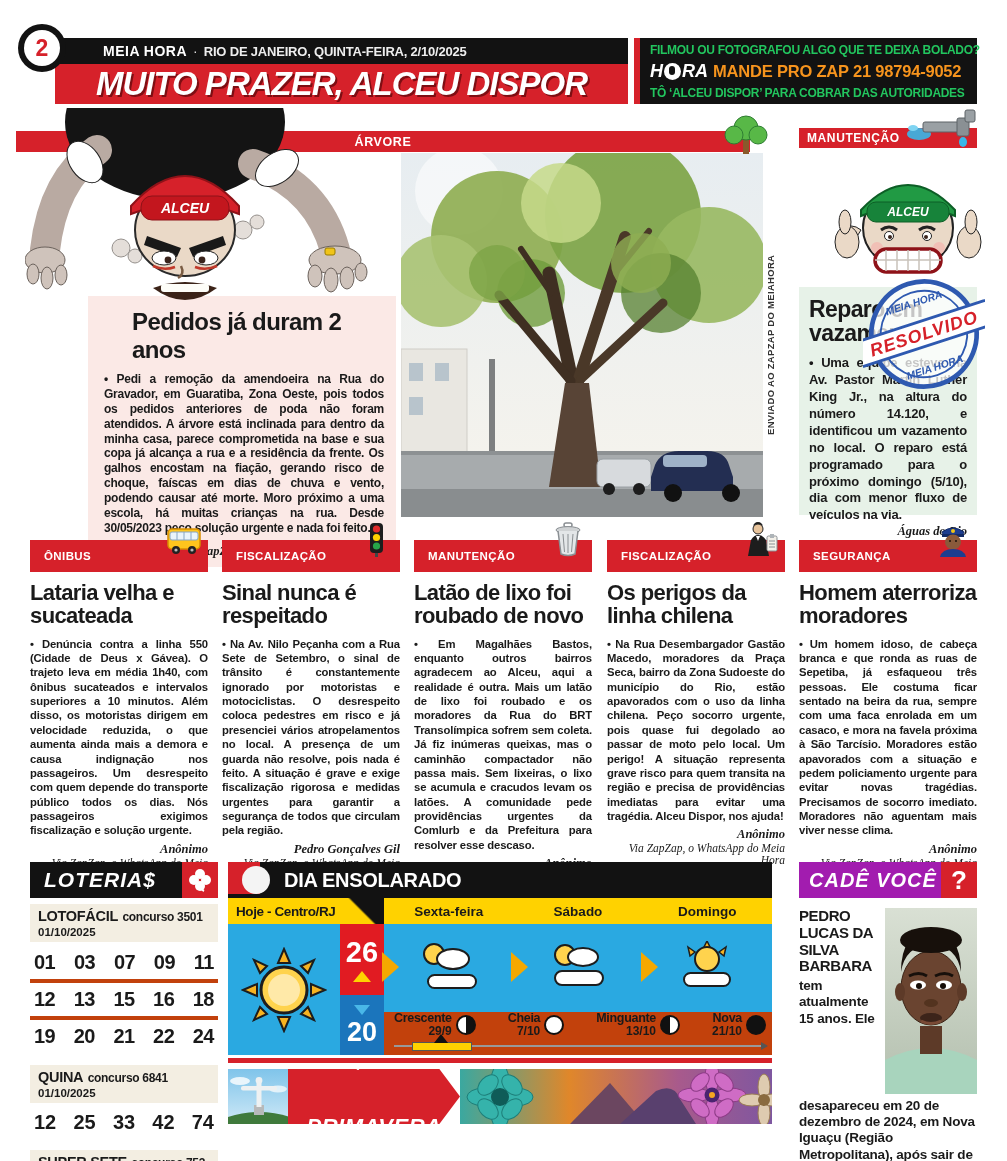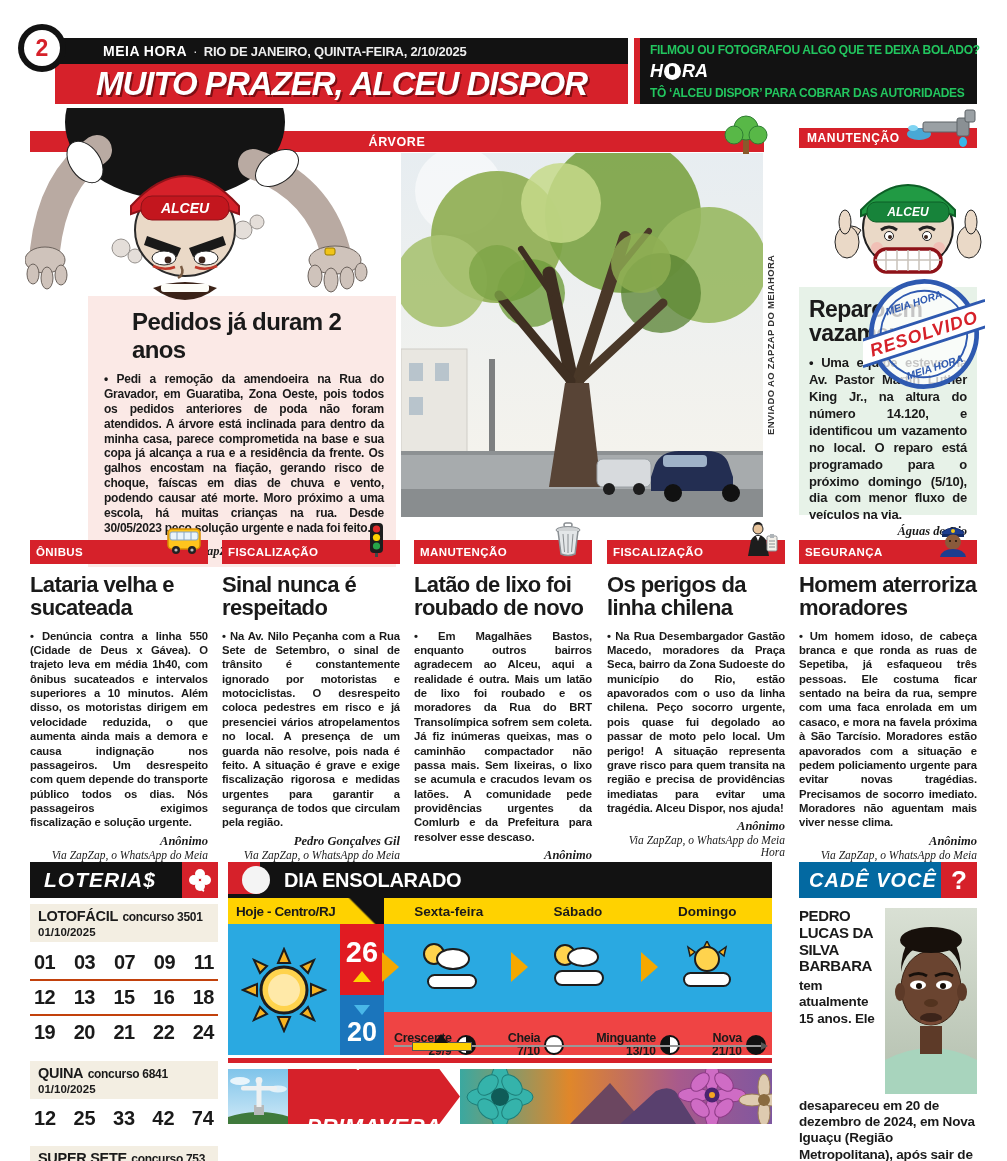--- a/index.html
+++ b/index.html
@@ -27,21 +27,21 @@
   .zap-l2{display:flex;align-items:center;gap:5px;}
   .zap-logo{color:#fff;font-weight:900;font-size:18px;font-style:italic;display:flex;align-items:center;}
   .zap-logo .o-icon{display:inline-block;width:17px;height:17px;border-radius:50%;background:#fff;
          margin:0 1px;position:relative;}
   .zap-logo .o-icon:after{content:"";position:absolute;left:5px;top:3px;width:6px;height:9px;
          background:#121212;border-radius:3px;}
   .zap-phone{color:#f7941d;font-weight:900;font-size:16.5px;letter-spacing:-.2px;white-space:nowrap;}
 
   
   .sec-bar{background:#d6212a;color:#fff;font-weight:bold;letter-spacing:.6px;}
-  .arvore-bar{left:30px;top:131px;width:734px;height:21px;display:flex;align-items:center;
+  .arvore-bar{left:16px;top:131px;width:734px;height:21px;display:flex;align-items:center;
          justify-content:center;font-size:12.5px;}
   .manut-bar{left:799px;top:128px;width:178px;height:20px;display:flex;align-items:center;
          padding-left:8px;box-sizing:border-box;font-size:12px;}
 
   
   .pink-box{left:88px;top:296px;width:308px;min-height:216px;background:#fbe9e6;
          box-sizing:border-box;padding:10px 12px 8px 16px;}
   .tree-title{font-size:24px;font-weight:bold;letter-spacing:-.6px;margin:2px 0 8px 28px;}
   .art-body{font-size:12px;line-height:1.24;font-weight:600;text-align:justify;letter-spacing:-.25px;}
   .sig{font-family:"Liberation Serif",serif;font-style:italic;font-weight:bold;
@@ -55,40 +55,40 @@
   .green-box{left:799px;top:287px;width:178px;height:228px;background:#e7f2e8;
          box-sizing:border-box;padding:10px 10px 6px 10px;position:absolute;}
   .res-title{font-size:23px;font-weight:bold;letter-spacing:-.6px;line-height:1.05;}
   .res-body{font-size:13px;line-height:1.3;font-weight:600;text-align:justify;letter-spacing:-.2px;margin-top:10px;}
   .sig-name{font-family:"Liberation Serif",serif;font-style:italic;font-weight:bold;font-size:12.5px;text-align:right;}
   .sig-via{font-family:"Liberation Serif",serif;font-style:italic;font-size:11.5px;text-align:right;}
   .stamp{position:absolute;right:-8px;top:-14px;width:122px;height:122px;}
 
   
   .mid-col{top:540px;width:178px;height:318px;}
-  .col-bar{position:relative;height:24px;background:#d6212a;color:#fff;font-weight:bold;
-         font-size:11.5px;letter-spacing:.4px;display:flex;align-items:center;padding-left:6px;box-sizing:border-box;}
+  .col-bar{position:relative;height:32px;background:#d6212a;color:#fff;font-weight:bold;
+         font-size:11.5px;letter-spacing:.4px;display:flex;align-items:center;padding-left:14px;box-sizing:border-box;}
   .col-icon{position:absolute;right:6px;top:-18px;width:36px;height:36px;}
   .col-title{font-size:22px;font-weight:bold;line-height:1.04;letter-spacing:-.6px;margin:10px 0 9px 0;}
   .col-body{font-size:11.3px;line-height:1.27;font-weight:600;text-align:justify;letter-spacing:-.15px;}
   .col-sig{margin-top:4px;}
   .c1{left:30px;} .c2{left:222px;} .c3{left:414px;} .c4{left:607px;} .c5{left:799px;}
 
   
   .lottery{left:30px;top:862px;width:188px;}
   .lot-header{height:36px;background:#121212;display:flex;align-items:center;justify-content:space-between;gap:16px;}
   .lot-title{color:#fff;font-style:italic;font-weight:900;font-size:21px;letter-spacing:1px;padding-left:14px;}
   .clover-sq{width:36px;height:36px;background:#d6212a;display:flex;align-items:center;justify-content:center;}
   .lot-sub{background:#f3eee2;margin-top:6px;padding:3px 6px 4px 8px;}
   .lot-game{font-weight:bold;font-size:14.5px;letter-spacing:-.3px;}
   .lot-conc{font-weight:bold;font-size:12px;letter-spacing:-.3px;}
   .lot-date{font-weight:bold;font-size:11.5px;margin-top:1px;}
   .lot-rows{margin-top:4px;}
   .lot-row{display:flex;justify-content:space-between;padding:5px 4px;font-size:20px;font-weight:bold;letter-spacing:-.5px;}
-  .lot-row:not(:last-child){border-bottom:2px solid #c2410c;}
+  .lot-row:not(:last-child){border-bottom:4px solid #c2410c;}
   .quina-row{display:flex;justify-content:space-between;padding:8px 4px;font-size:20px;font-weight:bold;}
 
   
   .weather{left:228px;top:862px;width:544px;}
   .w-header{position:relative;height:36px;background:#121212;display:flex;align-items:center;}
   .w-red-corner{position:absolute;left:0;top:0;width:32px;height:32px;background:#d6212a;}
   .w-sun-badge{position:absolute;left:14px;top:4px;width:28px;height:28px;border-radius:50%;background:#f4f4f4;}
   .w-title{color:#fff;font-weight:bold;font-size:20px;letter-spacing:-.3px;padding-left:56px;}
   .w-days{display:flex;height:26px;}
   .w-today-lbl{width:112px;background:#ffd200;font-weight:bold;font-size:13.5px;display:flex;
@@ -105,22 +105,22 @@
   .w-hi .up{width:0;height:0;border-left:9px solid transparent;border-right:9px solid transparent;
          border-bottom:11px solid #ffd200;margin-top:4px;}
   .w-lo{flex:1;background:#1b75bc;color:#fff;font-weight:bold;font-size:27px;display:flex;
          flex-direction:column;align-items:center;justify-content:center;line-height:1;}
   .w-lo .down{width:0;height:0;border-left:8px solid transparent;border-right:8px solid transparent;
          border-top:10px solid #49b7e8;margin-bottom:4px;}
   .w-days-panels{position:absolute;left:156px;top:0;width:388px;height:88px;background:#2aa9e1;display:flex;}
   .w-panel{flex:1;position:relative;display:flex;align-items:center;justify-content:center;}
   .w-arrow{position:absolute;left:-2px;top:28px;width:0;height:0;border-top:15px solid transparent;
          border-bottom:15px solid transparent;border-left:17px solid #f5a800;}
-  .w-moons{position:absolute;left:156px;top:88px;width:388px;height:43px;background:#ef4444;
-         display:flex;align-items:flex-start;justify-content:space-between;padding:20px 6px 0 10px;box-sizing:border-box;}
+  .w-moons{position:absolute;left:156px;top:88px;width:388px;height:43px;background:#c2410c;
+         display:flex;align-items:flex-start;justify-content:space-between;padding:0 6px 0 10px;box-sizing:border-box;}
   .moon-item{display:flex;align-items:center;gap:4px;}
   .moon-txt{text-align:right;line-height:1.05;}
   .moon-name{font-weight:bold;font-size:12.5px;letter-spacing:-.3px;}
   .moon-date{font-size:12px;font-weight:600;}
   .moon{width:20px;height:20px;border-radius:50%;border:2px solid #111;box-sizing:border-box;}
   .moon.crescente{background:linear-gradient(90deg,#fff 0 50%,#111 50% 100%);}
   .moon.cheia{background:#fff;}
   .moon.minguante{background:linear-gradient(90deg,#111 0 50%,#fff 50% 100%);}
   .moon.nova{background:#111;}
   .w-timeline{position:absolute;left:166px;bottom:5px;width:370px;height:8px;}
@@ -133,21 +133,21 @@
   .w-redline{height:5px;background:#d6212a;margin-top:3px;}
   .w-season{height:42px;margin-top:6px;display:flex;}
   .season-banner{width:172px;height:55px;background:#d6212a;
          clip-path:polygon(0 0,88% 0,100% 50%,88% 100%,0 100%);display:flex;flex-direction:column;
          align-items:center;justify-content:center;color:#fff;margin-left:-2px;}
   .season-label{font-weight:bold;font-size:12.5px;letter-spacing:.3px;}
   .season-name{font-weight:900;font-size:22px;font-style:italic;letter-spacing:.5px;line-height:1;margin-top:46px;}
 
   
   .missing{left:799px;top:862px;width:178px;}
-  .m-header{height:36px;background:#0369a1;display:flex;align-items:center;justify-content:space-between;padding-left:10px;}
+  .m-header{height:36px;background:#a21caf;display:flex;align-items:center;justify-content:space-between;padding-left:10px;}
   .m-title{color:#fff;font-style:italic;font-weight:900;font-size:20px;letter-spacing:1px;}
   .m-q{width:36px;height:36px;background:#d6212a;color:#fff;font-weight:900;font-size:26px;
          display:flex;align-items:center;justify-content:center;}
   .m-content{margin-top:10px;font-size:13.5px;line-height:1.2;}
   .m-photo{float:right;width:92px;height:186px;margin:0 0 4px 6px;}
   .m-name{font-weight:900;font-size:15px;line-height:1.12;letter-spacing:-.4px;margin-bottom:3px;}
   .m-body{font-weight:600;letter-spacing:-.2px;text-align:left;}
 </style>
 </head>
 <body>
@@ -166,20 +166,21 @@
     <span class="headline">MUITO PRAZER, ALCEU DISPOR</span>
   </div>
   <div class="abs zap-box">
     <div class="zap-l1">FILMOU OU FOTOGRAFOU ALGO QUE TE DEIXA BOLADO?</div>
     <div class="zap-l2">
       <span class="zap-logo">
           <span>H</span>
           <span class="o-icon"></span>
           <span>RA</span>
         </span>
+      <span class="zap-phone">MANDE PRO ZAP 21 98794-9052</span>
     </div>
     <div class="zap-l3">TÔ ‘ALCEU DISPOR’ PARA COBRAR DAS AUTORIDADES</div>
   </div>
 
   <div class="abs sec-bar arvore-bar">ÁRVORE</div>
   <svg class="abs" style="left:722px;top:114px;width:48px;height:44px;z-index:3" viewBox="0 0 48 44">
     <rect x="21" y="26" width="6" height="14" fill="#8a5a2b"></rect>
     <circle cx="24" cy="14" r="12" fill="#58b847" stroke="#2e7d32"></circle>
     <circle cx="12" cy="21" r="9" fill="#58b847" stroke="#2e7d32"></circle>
     <circle cx="36" cy="21" r="9" fill="#58b847" stroke="#2e7d32"></circle>

